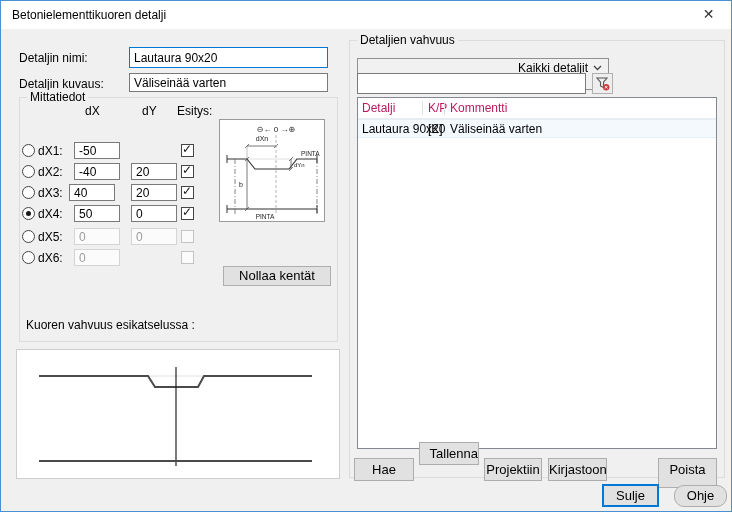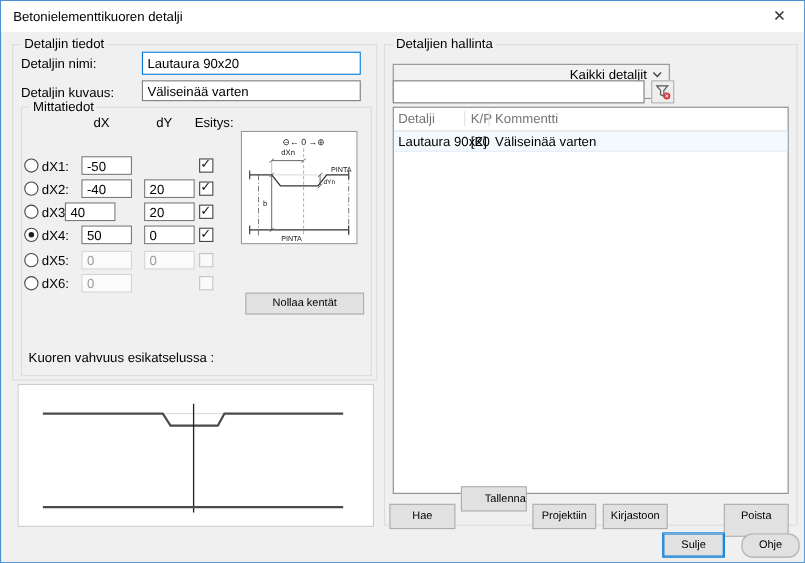--- a/index.html
+++ b/index.html
@@ -17,21 +17,21 @@
   .groupbox { position:absolute; border:1px solid #dcdcdc; background:transparent; }
   .grouplabel { position:absolute; top:-8px; left:7px; background:#f0f0f0; padding:0 3px; font-size:12px; }
 
   .lbl { position:absolute; font-size:12px; white-space:nowrap; }
 
   input[type=text] { position:absolute; border:1px solid #7a7a7a; background:#fff;
                      font-family:"Liberation Sans", sans-serif; font-size:12px; padding:0 4px; outline:none; }
   input.focused { border:1px solid #0078d7; }
   input.dis { background:#fbfbfb; border-color:#d4d4d4; color:#9b9b9b; }
 
-  .btn { position:absolute; background:#e1e1e1; border:1px solid #adadad; font-size:10px;
+  .btn { position:absolute; background:#e1e1e1; border:1px solid #adadad; font-size:13px;
          font-family:"Liberation Sans", sans-serif; text-align:center; cursor:default; }
   .btn.default { border:1px solid #0078d7; box-shadow:0 0 0 1px #0078d7 inset; }
 
   
   .radio { position:absolute; width:13px; height:13px; border:1px solid #454545; border-radius:50%;
            background:#fff; }
   .radio .dot { display:none; position:absolute; left:3px; top:3px; width:5px; height:5px;
                 border-radius:50%; background:#1a1a1a; }
   .radio.on .dot { display:block; }
 
@@ -46,42 +46,39 @@
   
   .dropdown { position:absolute; background:#f1f1f1; border:1px solid #919191; font-size:12px;
               padding:1px 20px 0 5px; line-height:16px; cursor:default; }
   .dropdown svg { position:absolute; right:6px; top:6px; }
 
   .tool-btn { position:absolute; background:#eeeeee; border:1px solid #b0b0b0; cursor:default; }
   .tool-btn svg { position:absolute; left:3px; top:3px; }
 
   
   .list { position:absolute; background:#fff; border:1px solid #828790; overflow:hidden; }
-  .list-header { position:relative; height:21px; border-bottom:1px solid #ececec; font-size:12px; color:#737373; }
+  .list-header { position:relative; height:21px; border-bottom:1px solid #ececec; font-size:12px; color:#be185d; }
   .list-header .sep { position:absolute; top:3px; bottom:3px; width:1px; background:#e2e2e2; }
   .list-row { position:relative; height:19px; font-size:12px; background:#f4f9fe;
               border-top:1px solid #e3eef8; border-bottom:1px solid #e3eef8; cursor:default; }
   .cell { position:absolute; top:0; line-height:19px; white-space:nowrap; }
   .list-header .cell { line-height:21px; }
 
   svg text { font-family:"Liberation Sans", sans-serif; fill:#1a1a1a; }
 </style>
 </head>
 <body>
 
 <div class="dlg">
 
   <div class="titlebar">
     <span class="title">Betonielementtikuoren detalji</span>
     <span class="close-btn">✕</span>
   </div>
 
-  <div class="groupbox" style="left:10px; top:39px; width:332px; height:306px;">
-    <span class="grouplabel">Detaljin tiedot</span>
-  </div>
 
   <span class="lbl" style="left:18px; top:50px;">Detaljin nimi:</span>
   <input type="text" class="focused" style="left: 128px; top: 46px; width: 199px; height: 21px;" value="Lautaura 90x20">
 
   <span class="lbl" style="left:18px; top:76px;">Detaljin kuvaus:</span>
   <input type="text" style="left: 128px; top: 72px; width: 199px; height: 19px;" value="Väliseinää varten">
 
   <div class="groupbox" style="left:18px; top:96px; width:319px; height:245px;">
     <span class="grouplabel">Mittatiedot</span>
   </div>
@@ -100,21 +97,21 @@
   <span class="radio" style="left:21px; top:164px;"></span>
   <span class="lbl" style="left:37px; top:164px;">dX2:</span>
   <input type="text" style="left: 73px; top: 162px; width: 46px; height: 17px;" value="-40">
   <input type="text" style="left: 130px; top: 162px; width: 46px; height: 17px;" value="20">
   <span class="cb on" style="left:180px; top:164px;">
       <span class="mark">✓</span>
     </span>
 
   <span class="radio" style="left:21px; top:185px;"></span>
   <span class="lbl" style="left:37px; top:185px;text-align:center;">dX3:</span>
-  <input type="text" style="left: 58px; top: 183px; width: 46px; height: 17px;" value="40">
+  <input type="text" style="left: 68px; top: 183px; width: 46px; height: 17px;" value="40">
   <input type="text" style="left: 130px; top: 183px; width: 46px; height: 17px;" value="20">
   <span class="cb on" style="left:180px; top:185px;">
       <span class="mark">✓</span>
     </span>
 
   <span class="radio on" style="left:21px; top:206px;">
       <span class="dot"></span>
     </span>
   <span class="lbl" style="left:37px; top:206px;">dX4:</span>
   <input type="text" style="left: 73px; top: 204px; width: 46px; height: 17px;" value="50">
@@ -180,21 +177,21 @@
   <div class="panelbox" style="left:15px; top:348px; width:324px; height:130px;">
     <svg width="322" height="128" viewBox="0 0 322 128">
       <line x1="131" y1="26" x2="187" y2="26" stroke="#e0e0e0" stroke-width="1"></line>
       <path d="M22,26 H131 L138,37 H181 L187,26 H295" fill="none" stroke="#4a4a4a" stroke-width="2"></path>
       <line x1="159" y1="17" x2="159" y2="116" stroke="#222" stroke-width="1.2"></line>
       <line x1="22" y1="111" x2="295" y2="111" stroke="#4a4a4a" stroke-width="2"></line>
     </svg>
   </div>
 
   <div class="groupbox" style="left:348px; top:39px; width:376px; height:438px;">
-    <span class="grouplabel">Detaljien hallinta</span>
+    <span class="grouplabel">Detaljien vahvuus</span>
   </div>
 
   <div class="dropdown" style="left:356px; top:57px; width:252px; height:32px;text-align:right;">
     <span>Kaikki detaljit</span>
     <svg width="9" height="6" viewBox="0 0 9 6">
       <polyline points="1,1 4.5,4.5 8,1" fill="none" stroke="#444" stroke-width="1.3"></polyline>
     </svg>
   </div>
 
   <input type="text" style="left: 356px; top: 72px; width: 229px; height: 21px;" value="">

